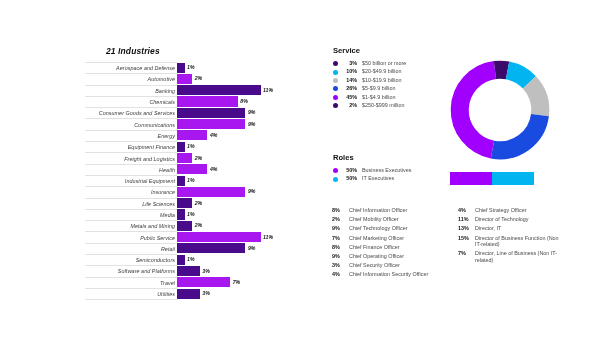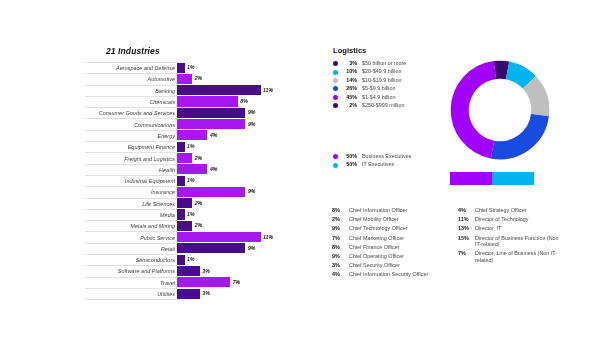--- a/index.html
+++ b/index.html
@@ -239,21 +239,21 @@
           <div class="ind-bar-wrap">
             <div class="ind-bar" style="width: 22.8px; background: rgb(74, 10, 140);"></div>
             <div class="ind-val" style="left: 25.3px;">3%</div>
           </div>
         </div>
         <div style="border-top: 1px solid rgb(226, 226, 226); width: 92px;"></div>
       </div>
   </div>
 
   <div class="rev-block">
-    <div class="sec-title">Logistics</div>
+    <div class="sec-title">Service</div>
     <div id="rev-legend">
         <div class="leg-row">
           <span class="leg-dot" style="background: rgb(59, 10, 107);"></span>
           <span class="leg-pct">3%</span>
           <span class="leg-txt">$50 billion or more</span>
         </div>
         <div class="leg-row">
           <span class="leg-dot" style="background: rgb(0, 181, 240);"></span>
           <span class="leg-pct">10%</span>
           <span class="leg-txt">$20-$49.9 billion</span>
@@ -284,20 +284,21 @@
   <svg class="donut" id="donut" viewBox="0 0 100 100">
       <path d="M 50 12 A 38 38 0 0 1 57.12048995425753 12.673084472309831" fill="none" stroke="#3B0A6B" stroke-width="17"></path>
       <path d="M 57.12048995425753 12.673084472309831 A 38 38 0 0 1 77.70080784201363 23.98720997470983" fill="none" stroke="#00B5F0" stroke-width="17"></path>
       <path d="M 77.70080784201363 23.98720997470983 A 38 38 0 0 1 87.70035864995016 54.76266287544357" fill="none" stroke="#BFBFBF" stroke-width="17"></path>
       <path d="M 87.70035864995016 54.76266287544357 A 38 38 0 0 1 42.87951004574246 87.32691552769018" fill="none" stroke="#1A4BE0" stroke-width="17"></path>
       <path d="M 42.87951004574246 87.32691552769018 A 38 38 0 0 1 45.23733712455646 12.29964135004984" fill="none" stroke="#A100FF" stroke-width="17"></path>
       <path d="M 45.23733712455646 12.29964135004984 A 38 38 0 0 1 49.99999999999999 12" fill="none" stroke="#3B0A6B" stroke-width="17"></path>
     </svg>
 
   <div class="roles-block">
+    <div class="sec-title">Roles</div>
     <div id="roles-legend">
         <div class="leg-row">
           <span class="leg-dot" style="background: rgb(161, 0, 255);"></span>
           <span class="leg-pct">50%</span>
           <span class="leg-txt">Business Executives</span>
         </div>
         <div class="leg-row">
           <span class="leg-dot" style="background: rgb(0, 181, 240);"></span>
           <span class="leg-pct">50%</span>
           <span class="leg-txt">IT Executives</span>

